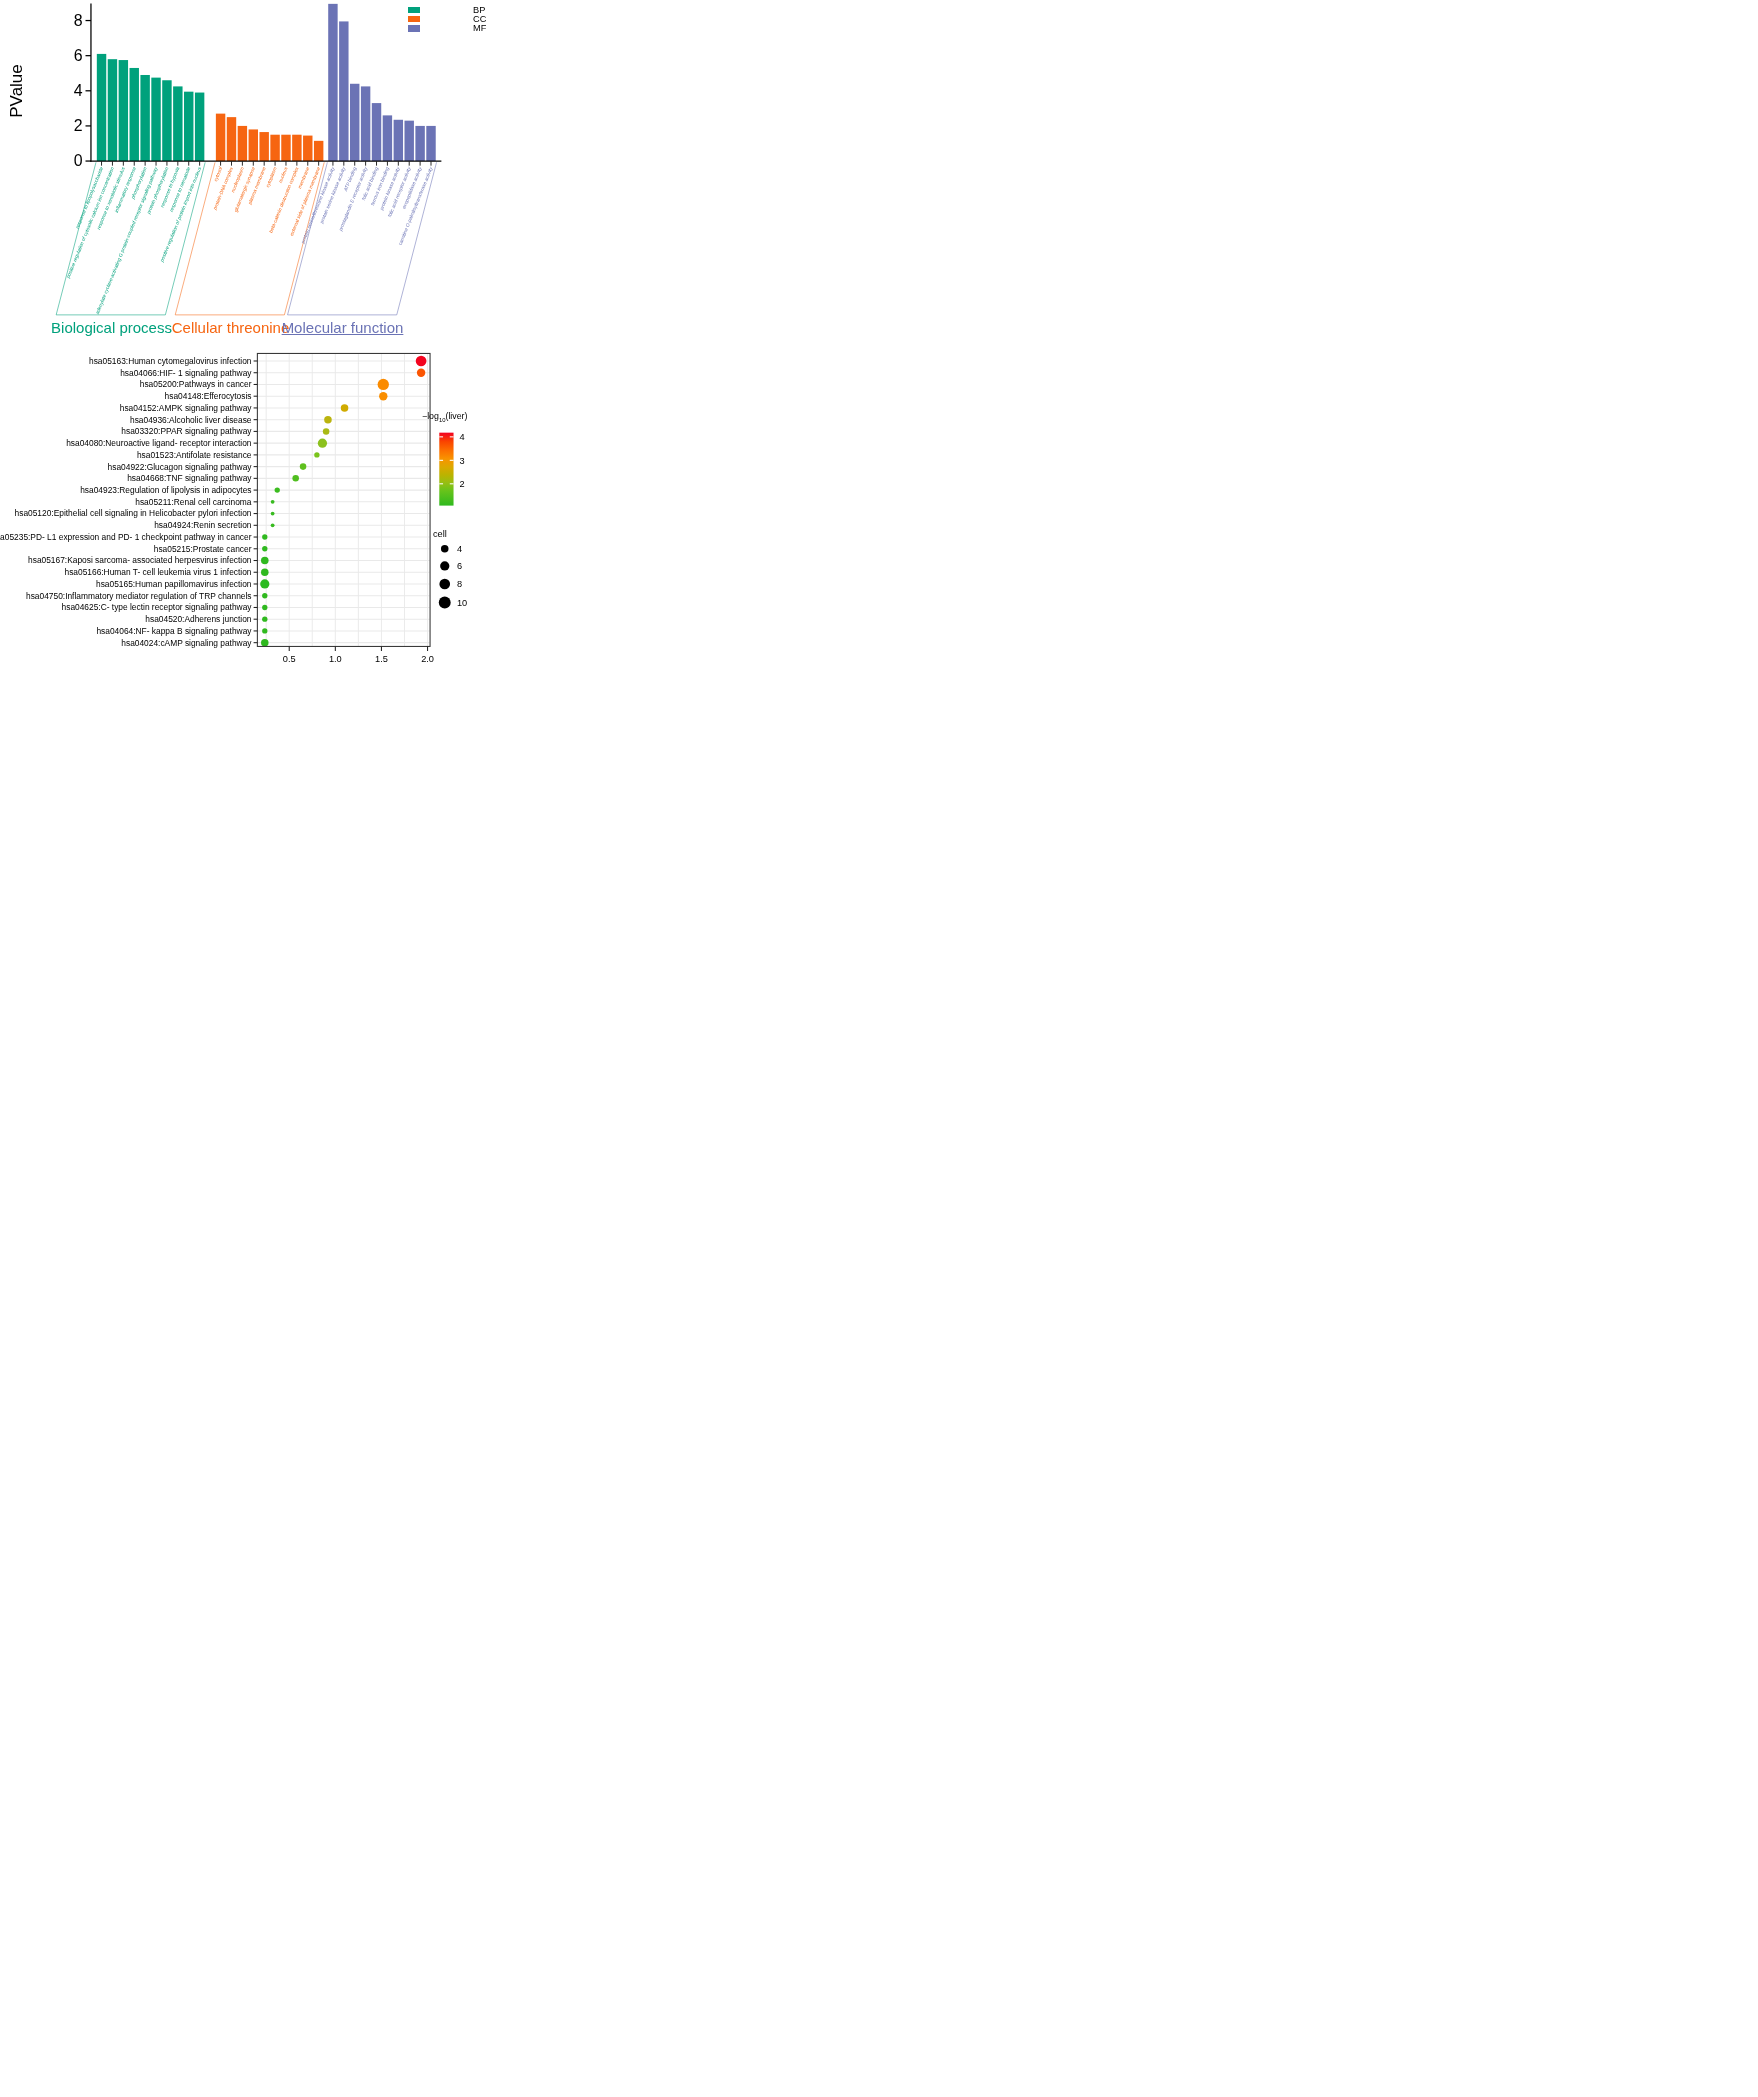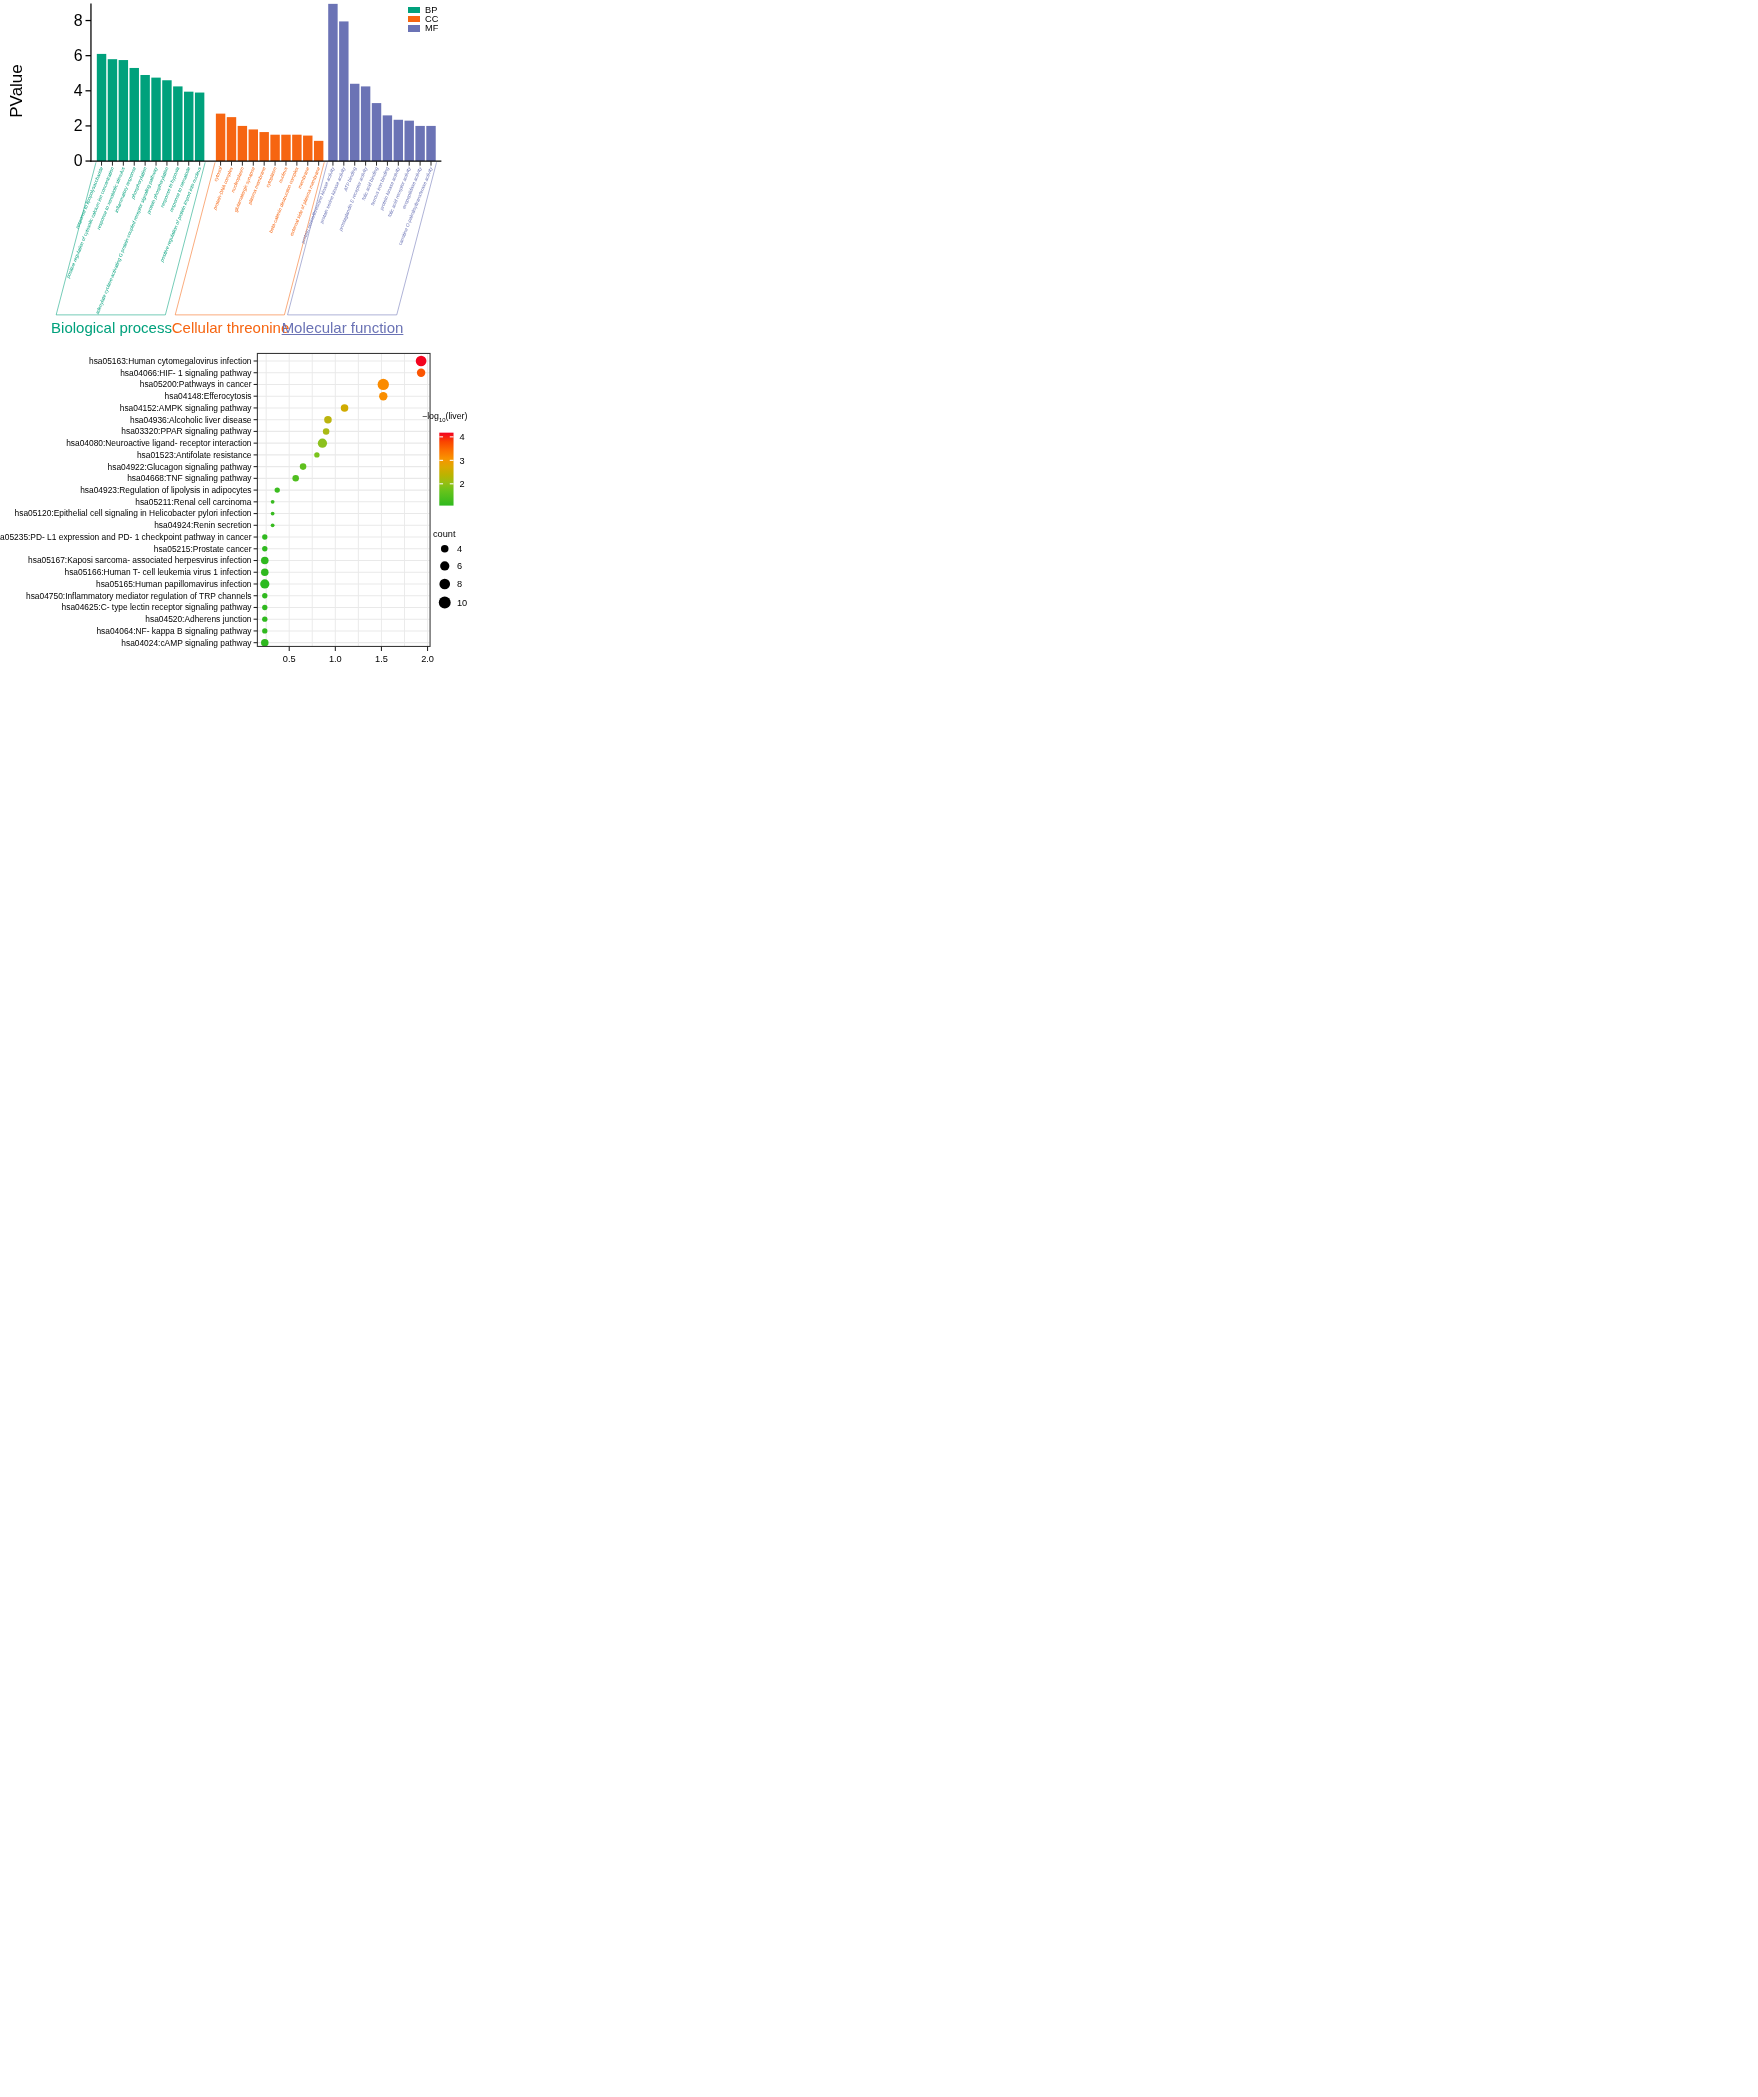--- a/index.html
+++ b/index.html
@@ -5,21 +5,21 @@
   html,body{margin:0;padding:0;background:#ffffff;}
   .page{position:relative;width:503px;height:670px;background:#fff;overflow:hidden;
         font-family:"Liberation Sans",sans-serif;color:#000;}
   svg{position:absolute;left:0;top:0;}
   .overlay{position:absolute;white-space:nowrap;}
   .pvalue-label{left:-25px;top:81px;width:84px;height:20px;line-height:20px;text-align:center;
         transform:rotate(-90deg);font-size:17px;color:#000;}
   .caption{top:319px;width:143px;text-align:center;font-size:15px;}
   .cap-bp{left:40px;}  .cap-cc{left:159px;}  .cap-mf{left:271px;}
   .top-legend{left:408px;top:6.7px;}
-  .top-legend .row{display:flex;align-items:center;margin-bottom:2.5px;height:6.7px;}
+  .top-legend .row{display:flex;align-items:center;margin-bottom:2.5px;height:6.7px;gap:48px;}
   .top-legend .sw{width:12px;height:6.3px;margin-right:5px;}
   .top-legend .lb{font-size:9.2px;line-height:6.7px;}
   .cbar-title{left:422px;top:411px;font-size:8.8px;}
   .cbar-title sub{font-size:5.9px;}
   .count-title{left:433px;top:529px;font-size:9.2px;}
 </style>
 </head>
 <body>
 
 <div class="page">
@@ -296,15 +296,15 @@
         <span class="lb">CC</span>
       </div>
       <div class="row">
         <div class="sw" style="background: rgb(107, 115, 181);"></div>
         <span class="lb">MF</span>
       </div>
     </div>
 
   <div class="overlay cbar-title"><span>−log</span><sub>10</sub><span>(liver)</span></div>
 
-  <div class="overlay count-title">count</div>
+  <div class="overlay count-title">cell</div>
 </div>
 
 
 </body></html>

